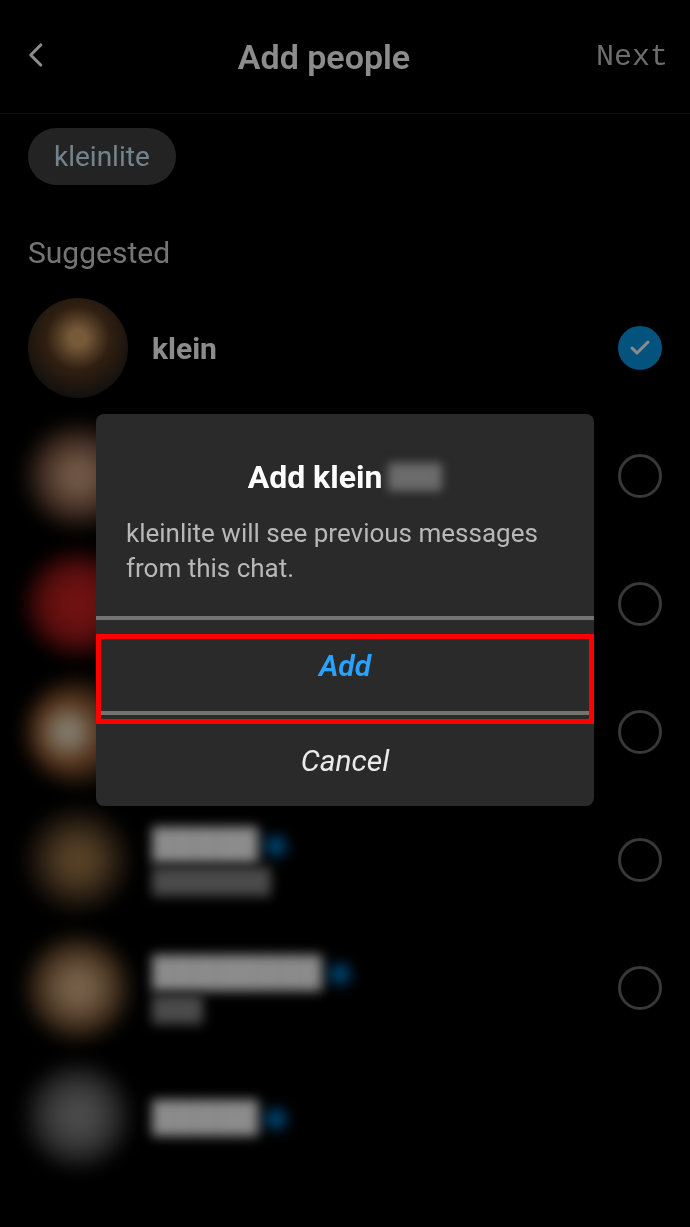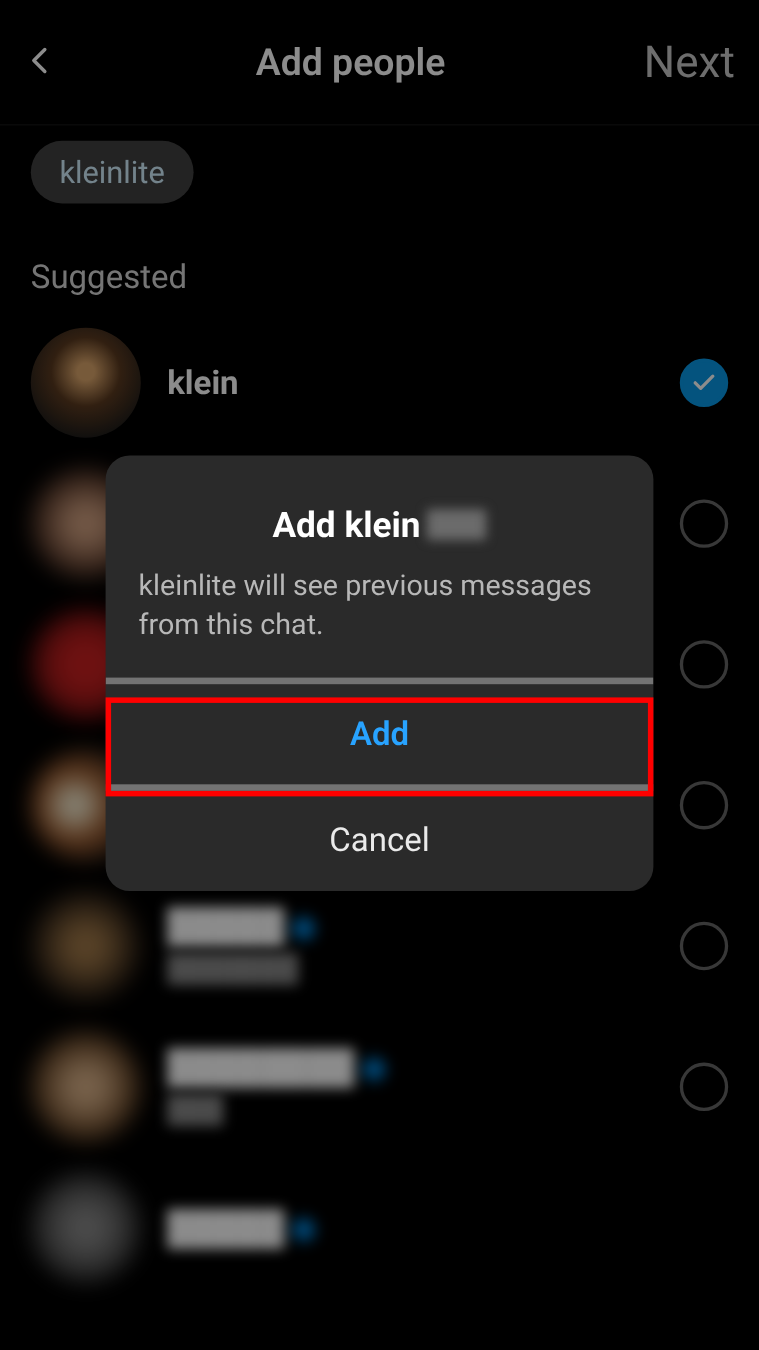--- a/index.html
+++ b/index.html
@@ -22,23 +22,24 @@
     height: 114px;
     border-bottom: 1px solid #1a1a1a;
   }
   .back-icon svg { width: 30px; height: 30px; stroke: #fff; }
   .header-title {
     font-size: 34px;
     font-weight: 600;
     color: #fff;
   }
   .next-btn {
-    font-size: 40px;
+    font-size: 30px;
     color: #c6c6c6;
     font-weight: 400;
+    font-family: Liberation Mono, monospace;
   }
 
   
   .to-section { padding: 14px 28px 10px 28px; }
   .to-label { font-size: 30px; color: #e6e6e6; margin-bottom: 20px; }
   .chip {
     display: inline-block;
     background: #404040;
     color: #d1eefd;
     padding: 12px 26px;
@@ -127,21 +128,21 @@
   }
 
   
   .dialog {
     position: absolute;
     left: 50%;
     top: 414px;
     transform: translateX(-50%);
     width: 498px;
     background: #2a2a2a;
-    border-radius: 22px;
+    border-radius: 8px;
     overflow: hidden;
     display: flex;
     flex-direction: column;
     color: #eee;
   }
   .dialog-header {
     padding: 44px 30px 30px 30px;
     text-align: center;
   }
   .dialog-title {
@@ -163,24 +164,25 @@
     border-radius: 3px;
   }
   .dialog-body {
     font-size: 26px;
     color: #b8b8b8;
     line-height: 1.35;
     text-align: left;
   }
   .dialog-actions { }
   .dialog-btn {
-    border-top: 6px solid #737373;
+    border-top: 4px solid #737373;
     text-align: center;
     padding: 28px 0;
     font-size: 30px;
+    font-style: italic;
   }
   .dialog-btn.primary {
     color: #28a3ff;
     font-weight: 600;
   }
   .dialog-btn.secondary {
     color: #eaeaea;
   }
 
   

